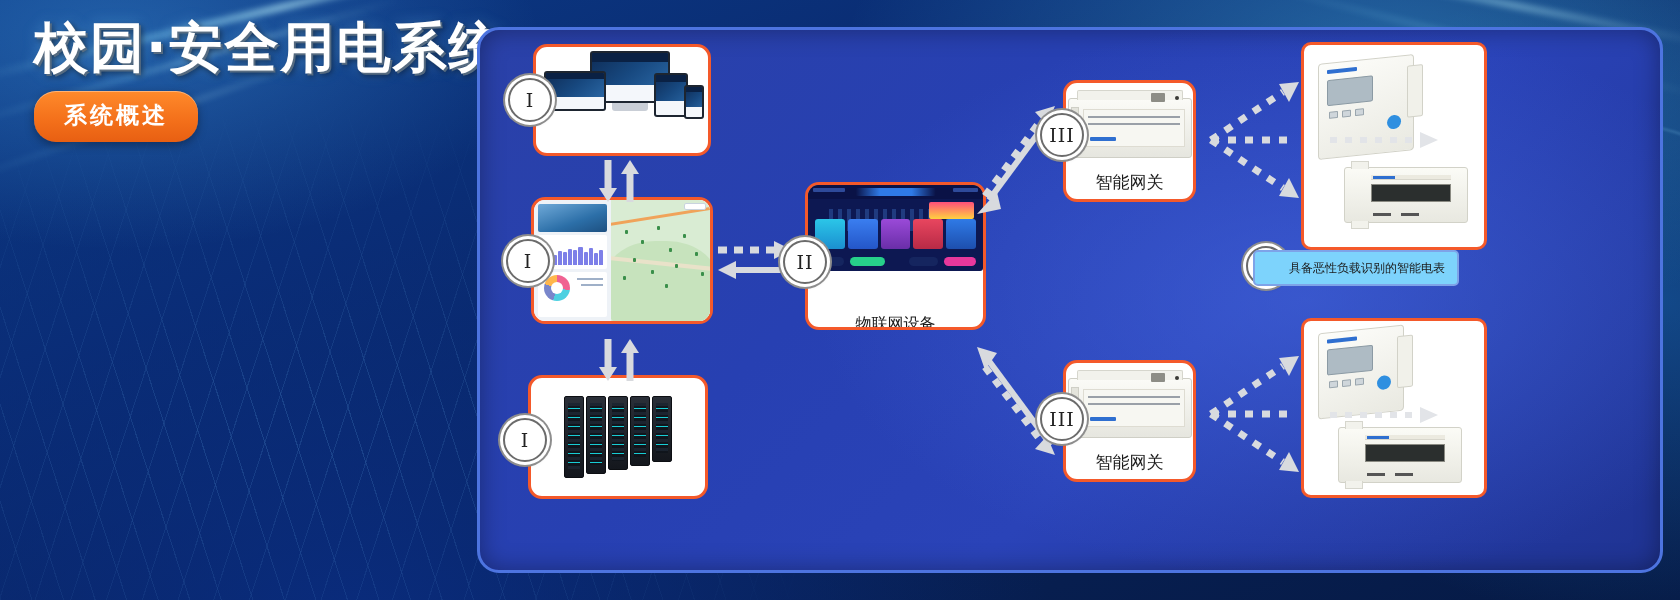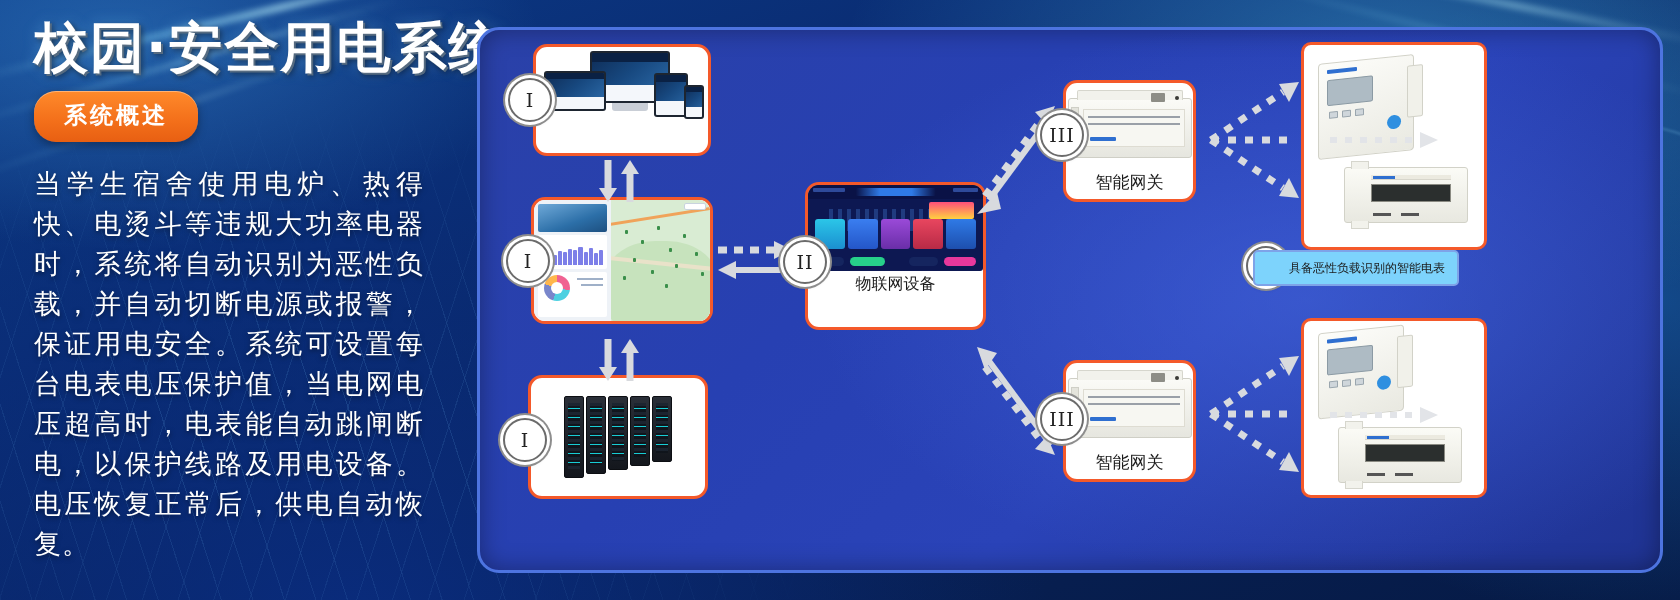--- a/index.html
+++ b/index.html
@@ -272,21 +272,20 @@
 <div class="bg-streak s5"></div>
 <div class="bg-arc a1"></div>
 <div class="bg-arc a2"></div>
 <div class="bg-arc a3"></div>
 
 <div class="left">
   <div class="title">校园·安全用电系统</div>
   <div class="badge-wrap">
     <span class="badge">系统概述</span>
   </div>
-  <div class="body-text">当学生宿舍使用电炉、热得快、电烫斗等违规大功率电器时，系统将自动识别为恶性负载，并自动切断电源或报警，保证用电安全。系统可设置每台电表电压保护值，当电网电压超高时，电表能自动跳闸断电，以保护线路及用电设备。电压恢复正常后，供电自动恢复。</div>
 </div>
 
 <div class="diagram"></div>
 
 <svg class="arrow" style="left:596px; top:158px; width:60px; height:46px;">
   <path d="M12,2 L12,34" stroke="#d8dade" stroke-width="7" fill="none"></path>
   <path d="M12,44 L3,30 L21,30 Z" fill="#d8dade"></path>
   <path d="M34,44 L34,12" stroke="#d8dade" stroke-width="7" fill="none"></path>
   <path d="M34,2 L25,16 L43,16 Z" fill="#d8dade"></path>
 </svg>
@@ -435,21 +434,21 @@
       <div class="rack" style="height:82px;"></div>
       <div class="rack" style="height:78px;"></div>
       <div class="rack" style="height:74px;"></div>
       <div class="rack" style="height:70px;"></div>
       <div class="rack" style="height:66px;"></div>
     </div>
   </div>
 </div>
 <div class="rn" style="left:503px; top:418px;">I</div>
 
-<div class="node" style="left:805px; top:182px; width:181px; height:148px;">
+<div class="node" style="left:805px; top:182px; width:181px; height:148px;gap:40px;">
   <div class="node-img" style="flex:0 0 86px; padding:4px;">
     <div class="iot" style="border-radius:3px;">
       <div class="iot-top"></div>
       <div class="iot-title"></div>
       <div style="position:absolute; left:3%; top:3%; width:18%; height:5%; background:#2e4a9a; border-radius:1px;"></div>
       <div style="position:absolute; right:3%; top:3%; width:14%; height:5%; background:#2e4a9a; border-radius:1px;"></div>
       <div class="iot-city"></div>
       <div style="position:absolute; right:5%; top:20%; width:26%; height:20%; background:linear-gradient(180deg,#ff4f7a,#ffd23f); border-radius:2px;"></div>
       <div class="tiles">
         <span style="background:linear-gradient(180deg,#2bc6e8,#1b8fd0);"></span>

